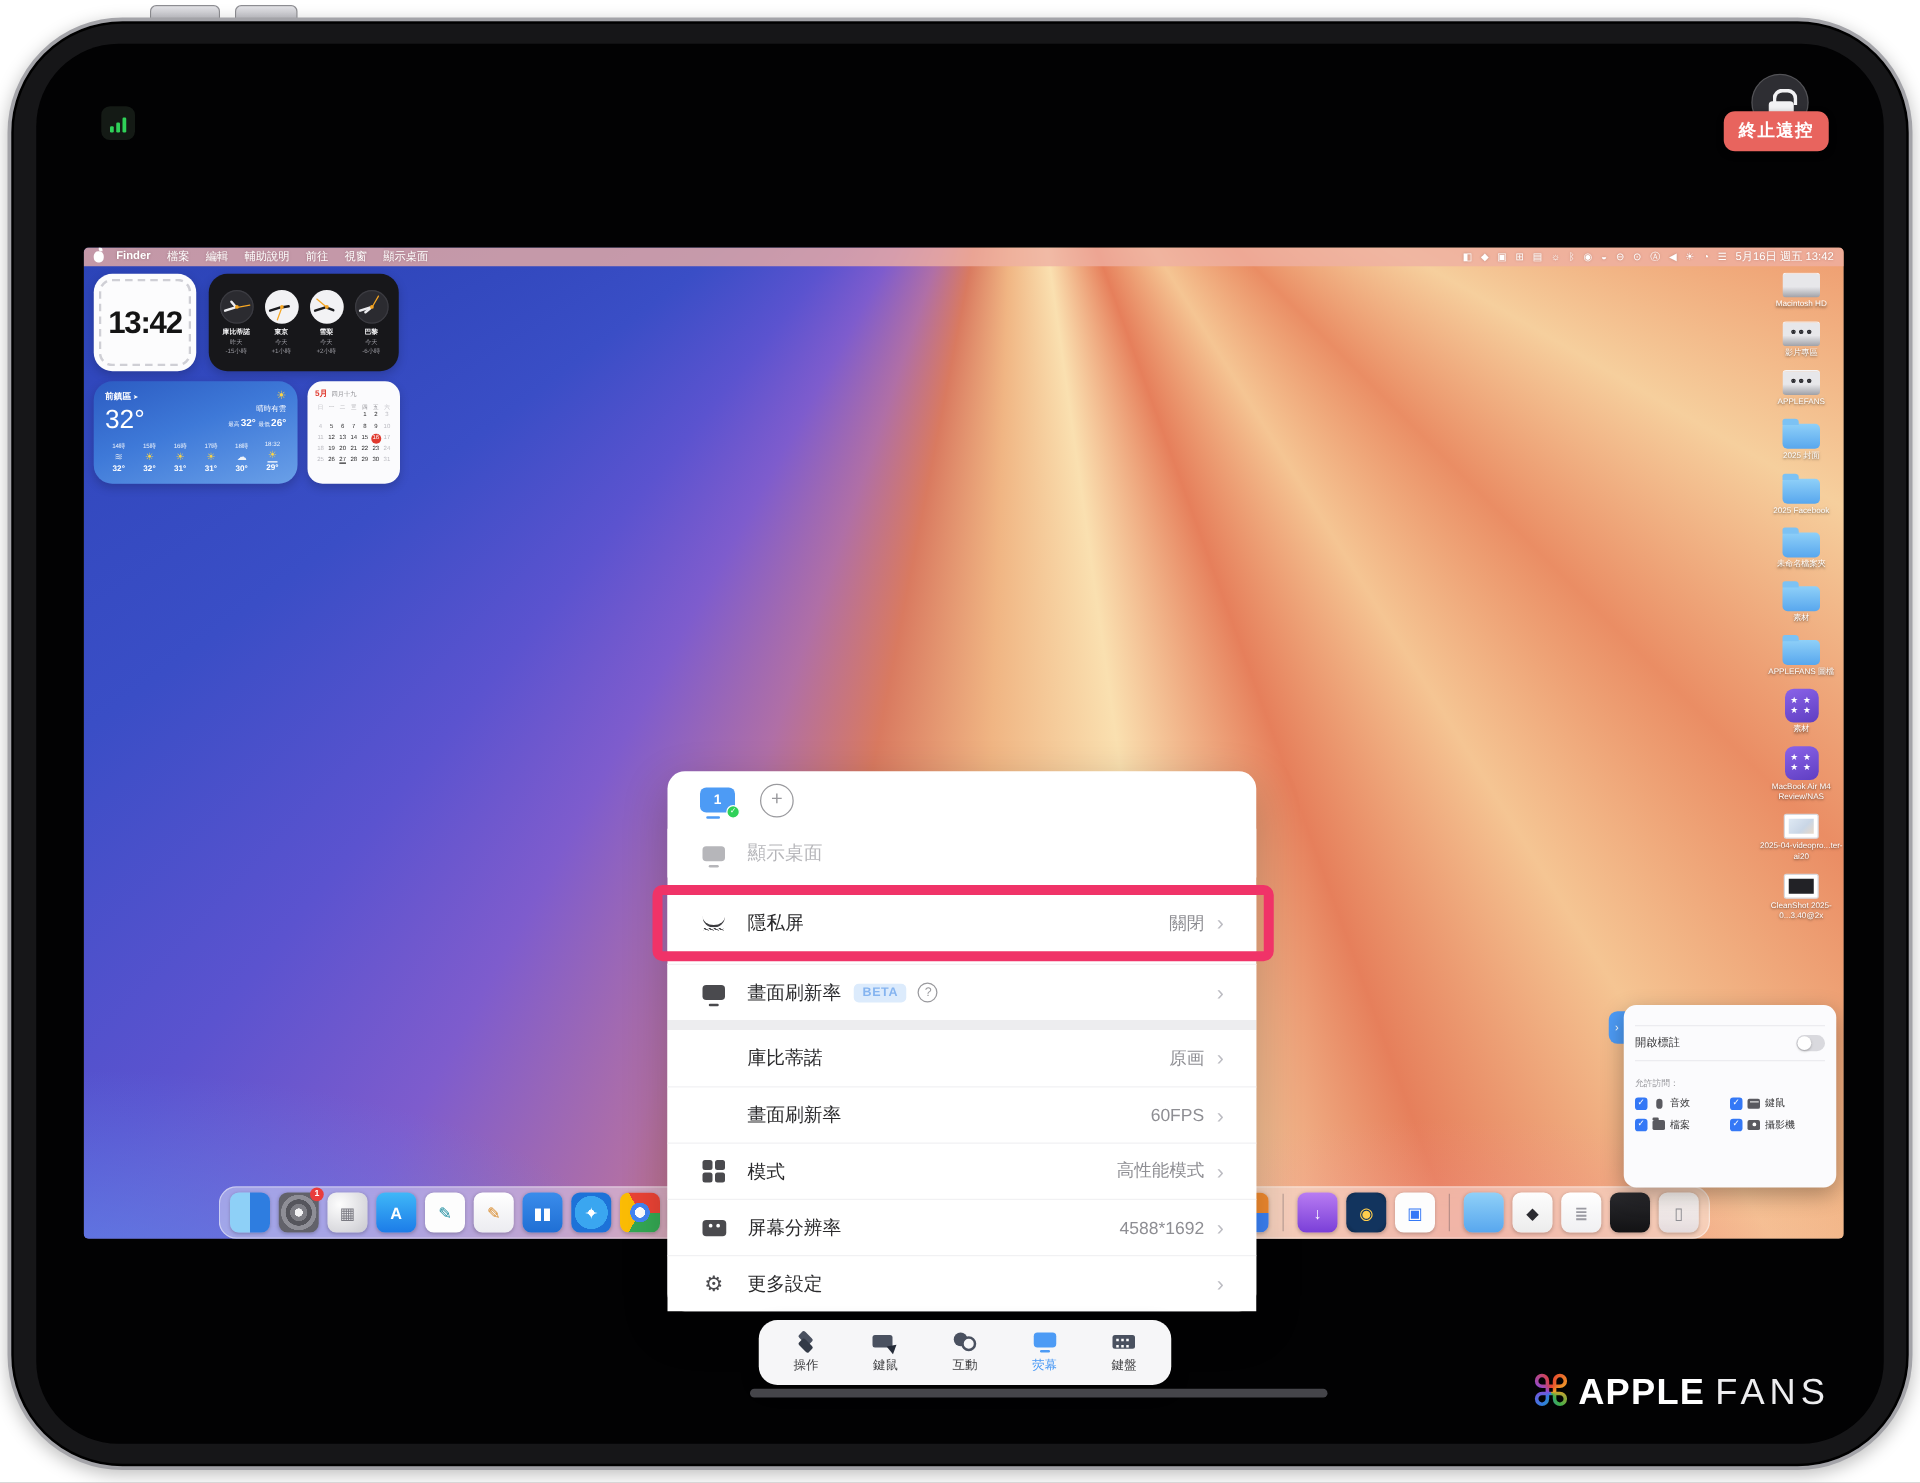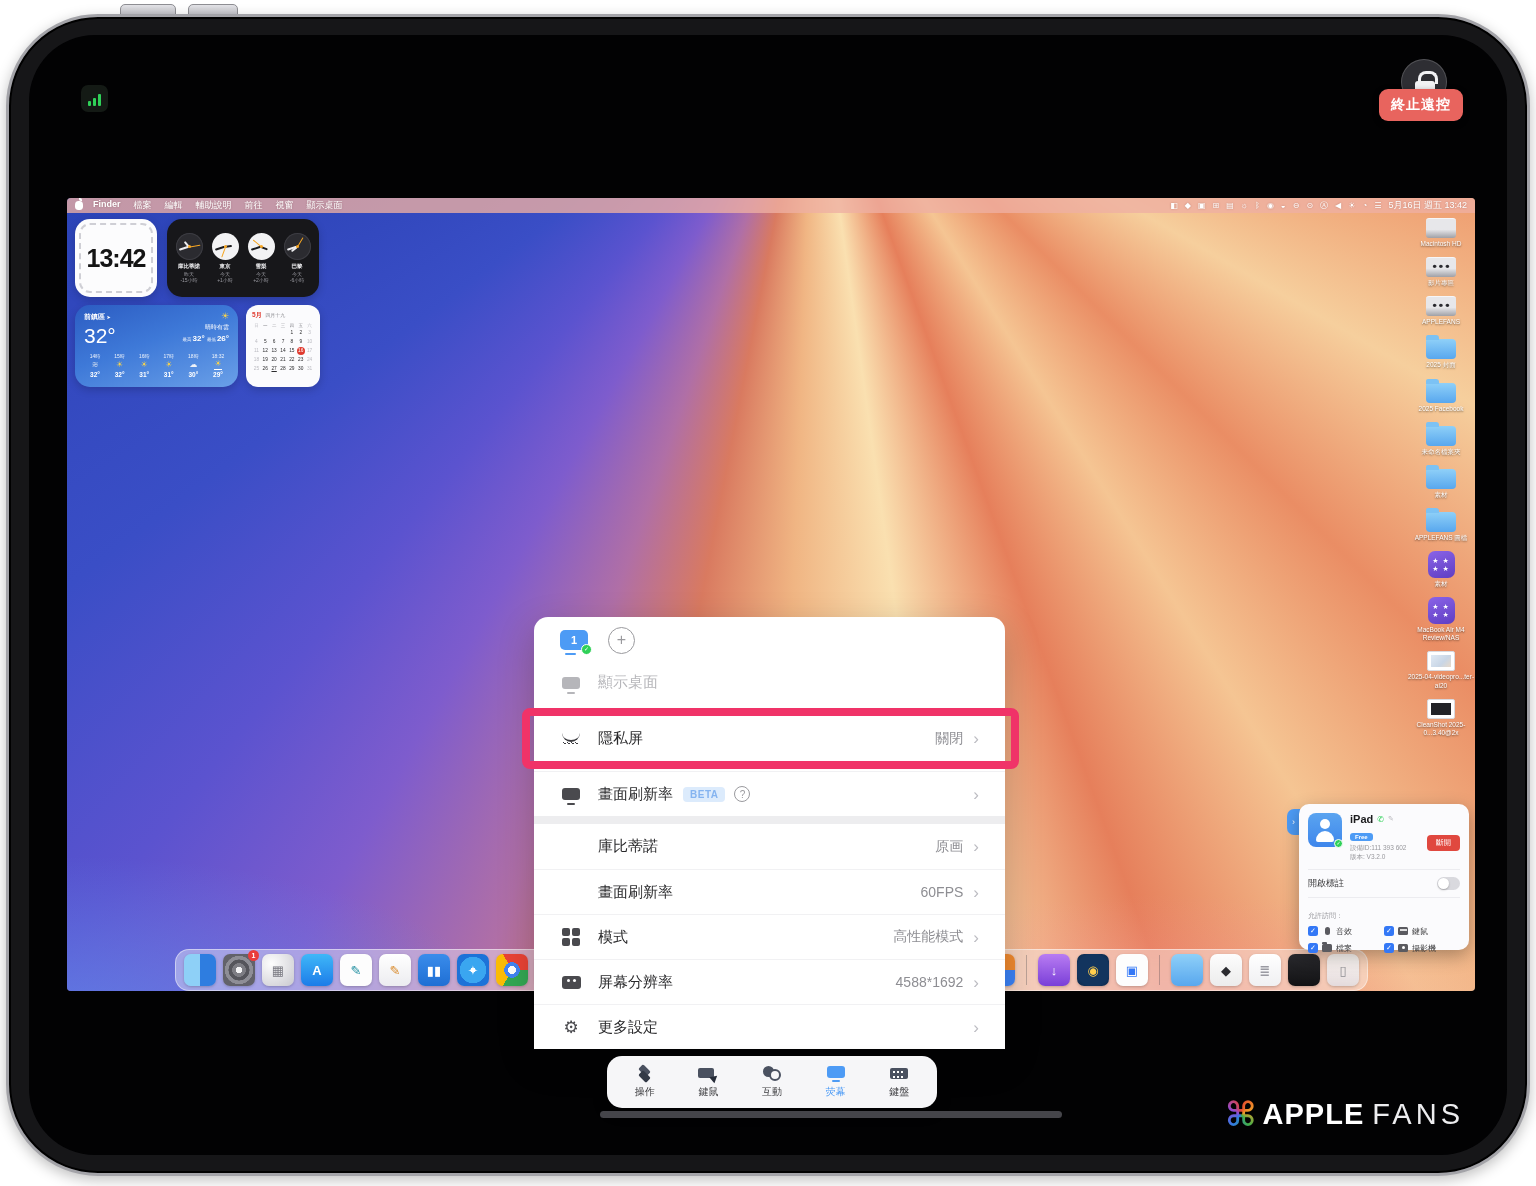--- a/index.html
+++ b/index.html
@@ -577,36 +577,20 @@
               </div>
               <div class="dock-icon" style="background: linear-gradient(rgb(42, 42, 46), rgb(18, 18, 20));"></div>
               <div class="dock-icon" style="background: linear-gradient(rgba(255, 255, 255, 0.85), rgba(223, 223, 230, 0.8));">
                 <span style="color: rgb(142, 142, 147);">▯</span>
               </div>
             </div>
         </div>
 
         <div class="td-tab">›</div>
         <div class="td-panel">
-          <div class="td-head">
-            <div class="td-avatar">
-                <span class="td-check">✓</span>
-              </div>
-            <div class="td-info">
-              <div class="td-name-row">
-                <span class="td-name">iPad</span>
-                <span class="td-phone">✆</span>
-                <span class="td-edit">✎</span>
-              </div>
-              <span class="td-pill">Free</span>
-              <div class="td-line">設備ID:111 393 602</div>
-              <div class="td-line">版本: V3.2.0</div>
-            </div>
-            <span class="td-disconnect">斷開</span>
-          </div>
           <div class="td-row">
             <span class="td-annotate">開啟標註</span>
             <span class="toggle"></span>
           </div>
           <div class="td-row" style="display:block;">
             <div class="td-access">允許訪問：</div>
             <div id="perm-grid">
                 <div class="perm">
                   <span class="pcheck">✓</span>
                   <span class="pic pic-mic"></span>

